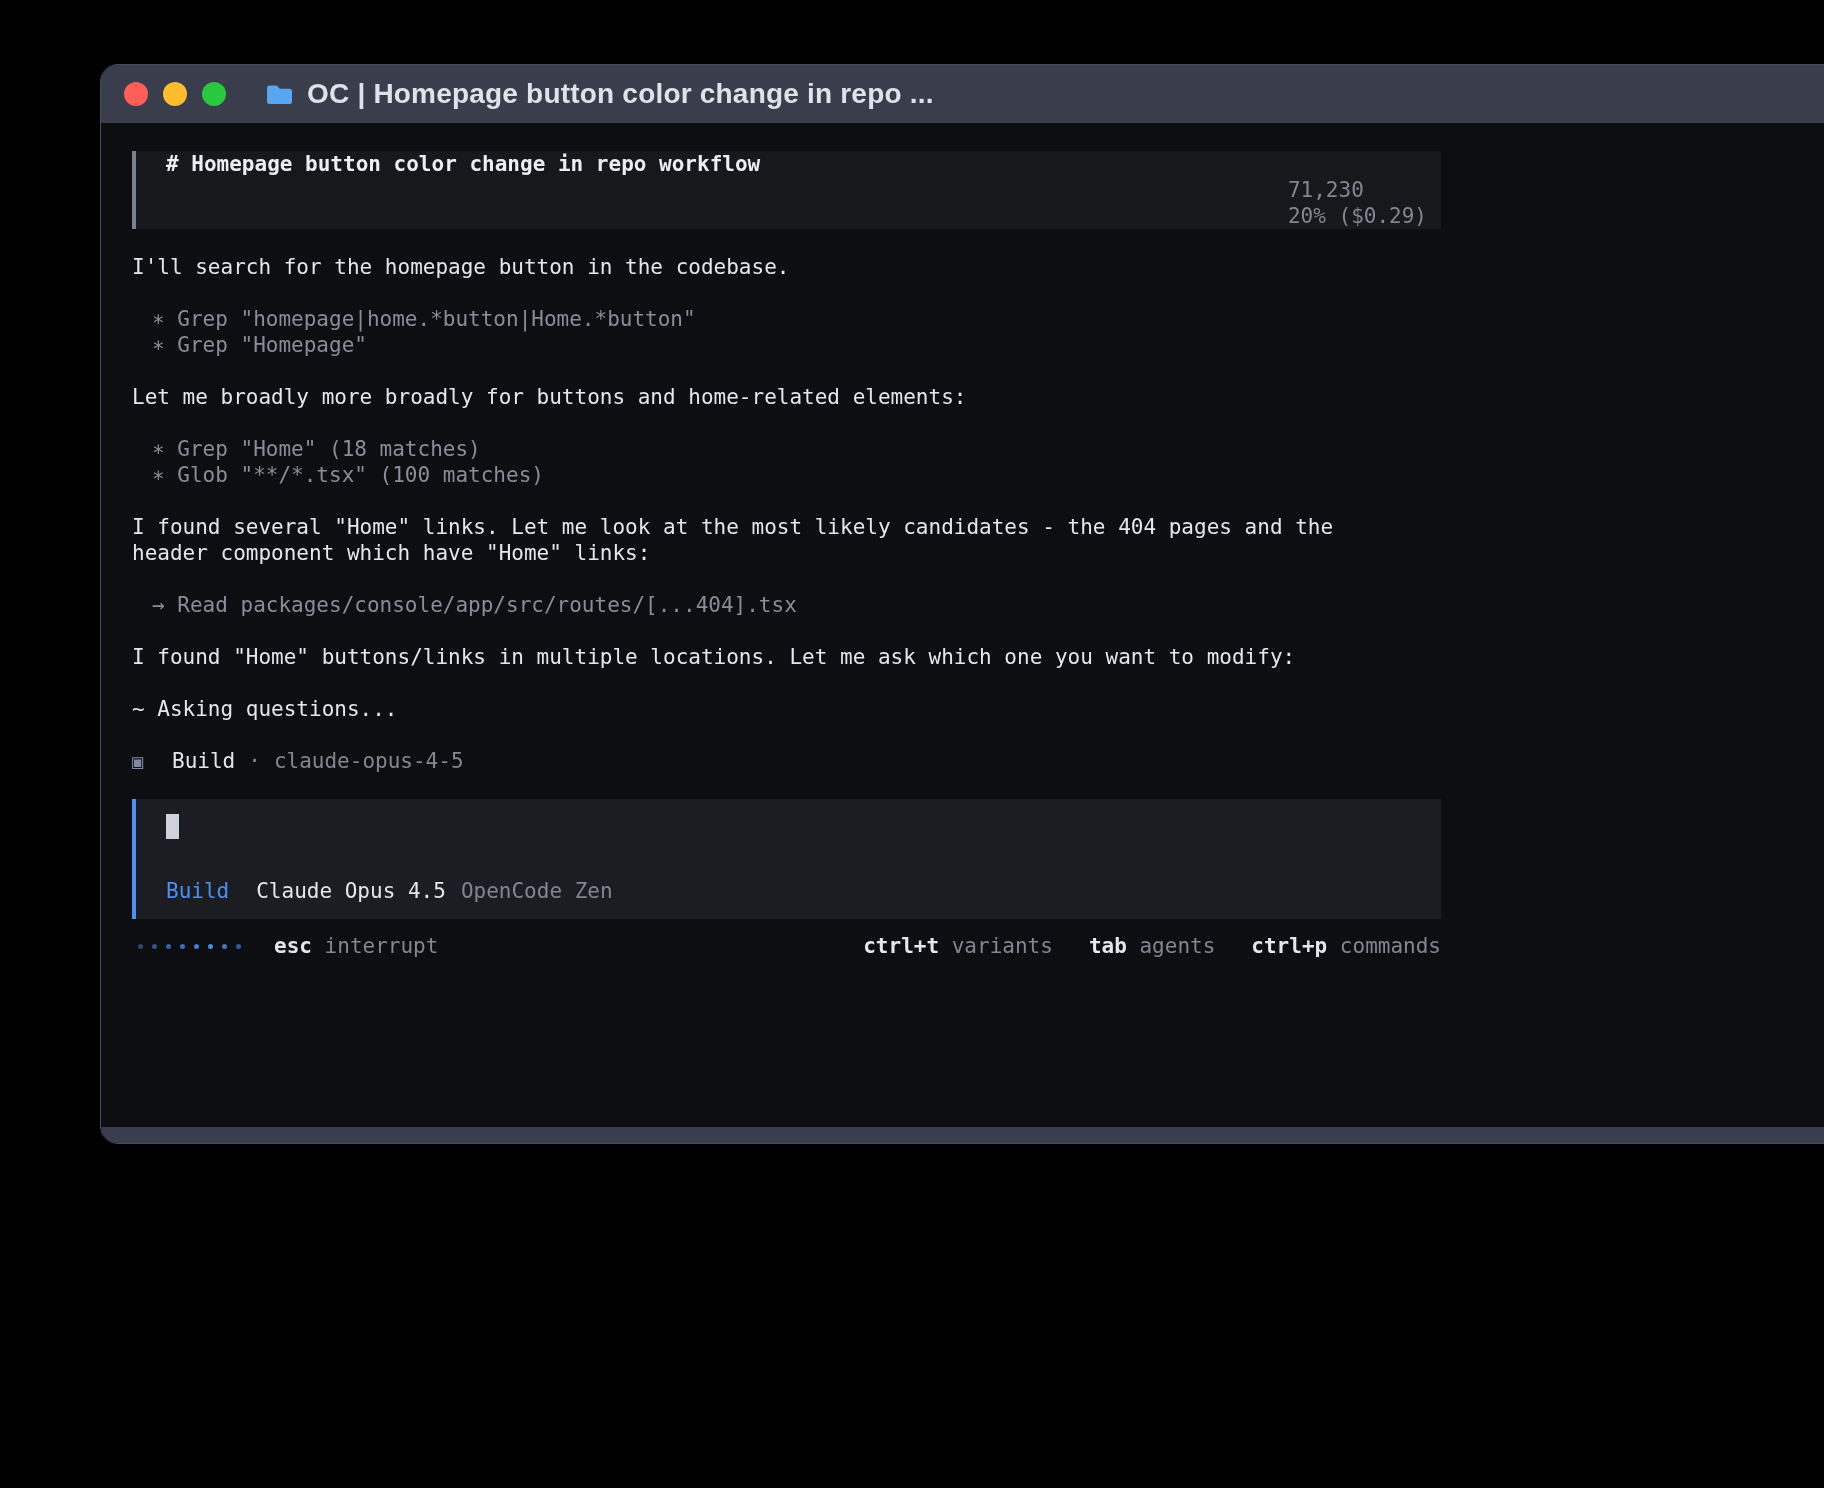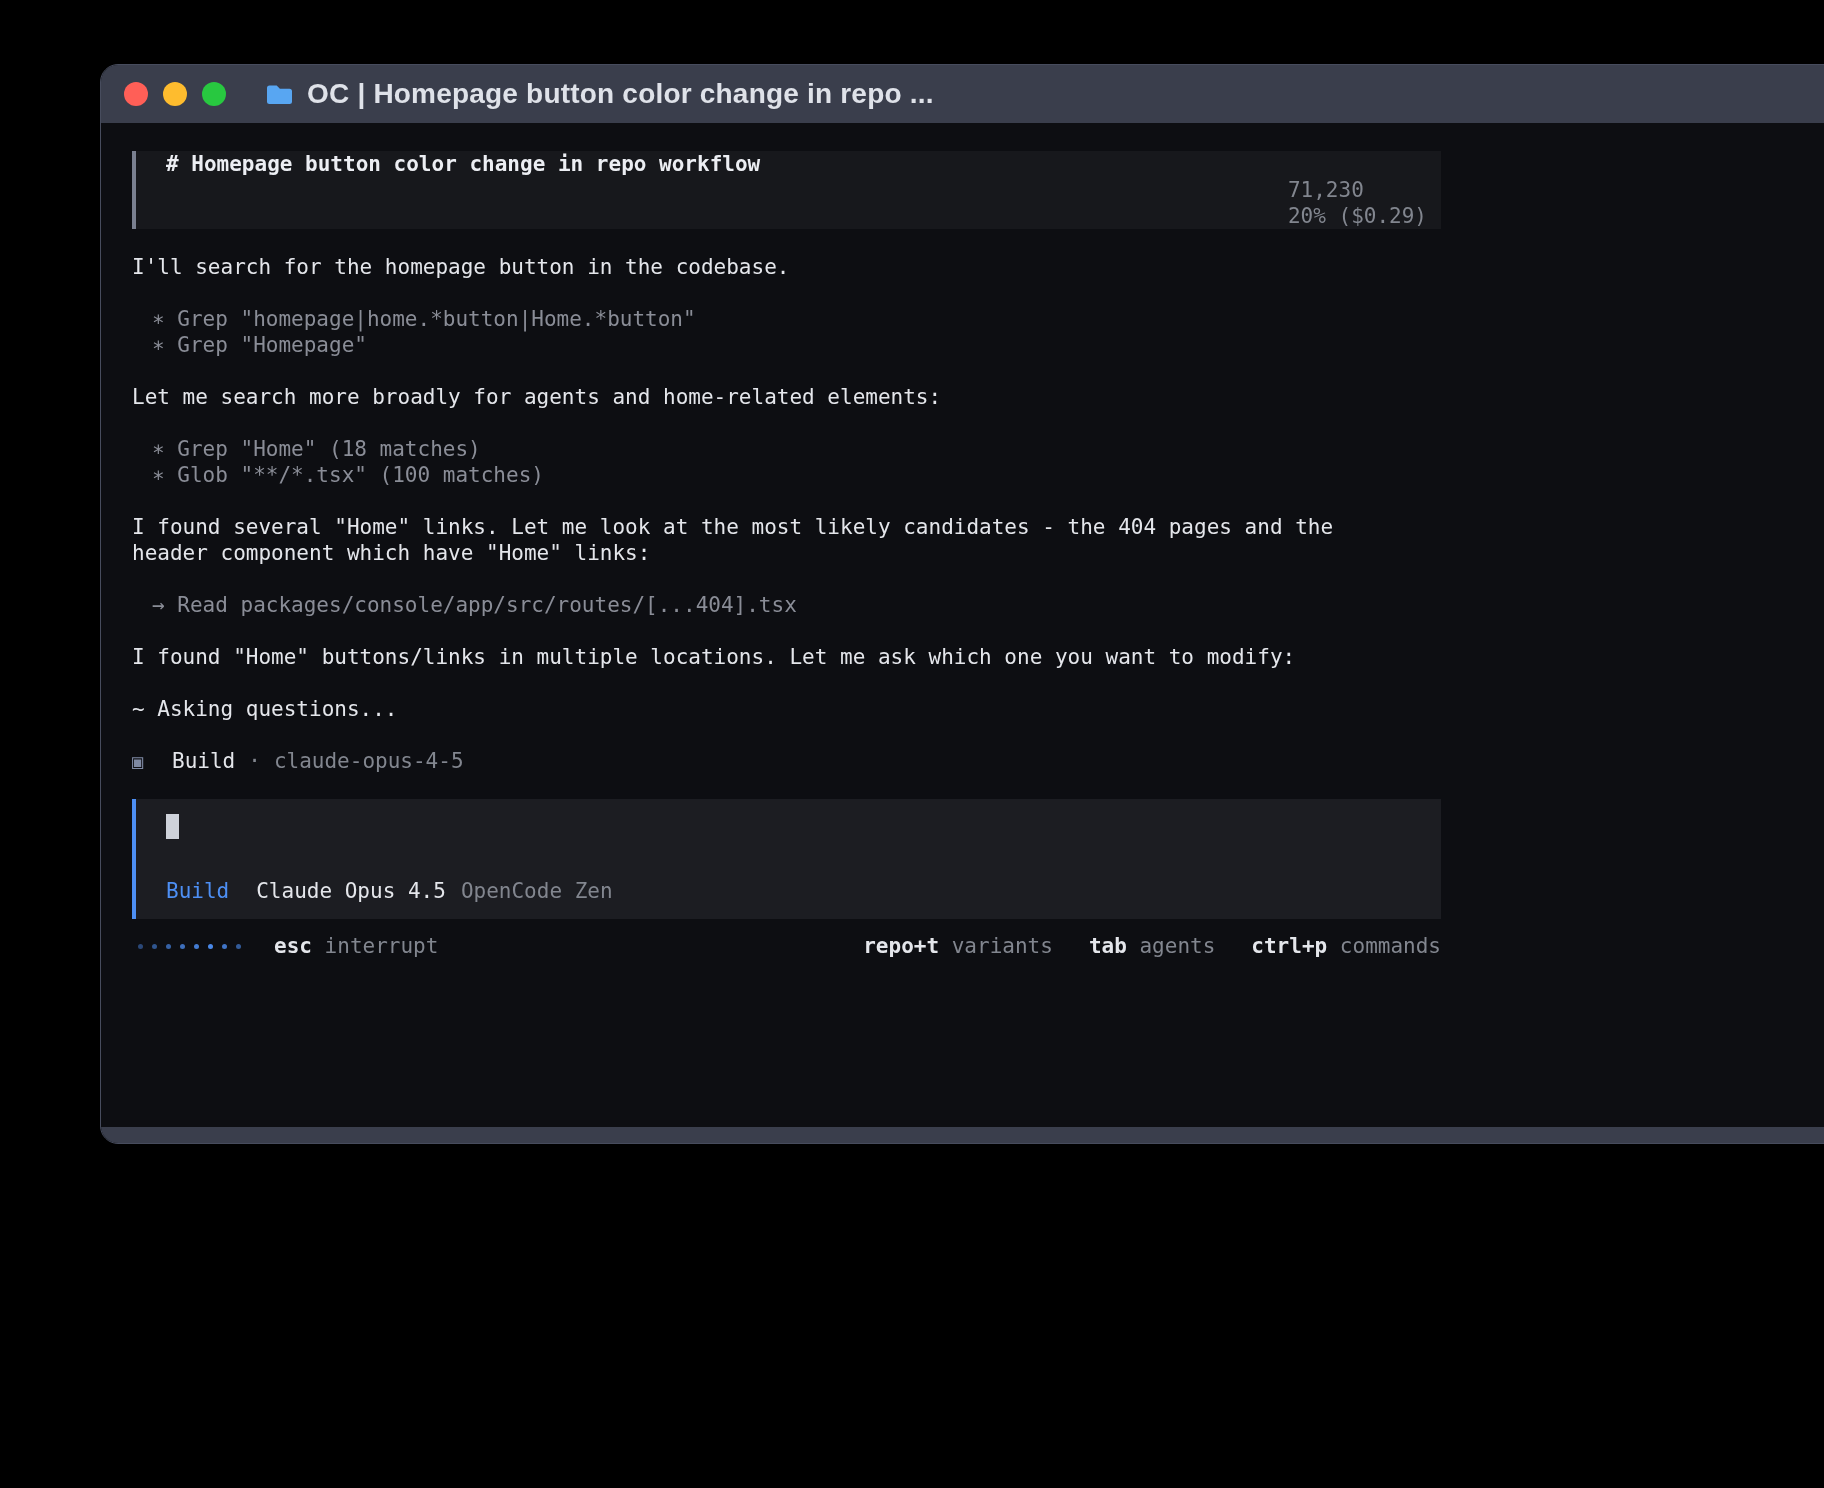--- a/index.html
+++ b/index.html
@@ -165,21 +165,21 @@
         </span>
       </div>
 
 
       <div class="transcript">
         <div class="line text">I'll search for the homepage button in the codebase.</div>
         <div class="line blank"></div>
         <div class="line tool">∗ Grep "homepage|home.*button|Home.*button"</div>
         <div class="line tool">∗ Grep "Homepage"</div>
         <div class="line blank"></div>
-        <div class="line text">Let me search more broadly for agents and home-related elements:</div>
+        <div class="line text">Let me broadly more broadly for buttons and home-related elements:</div>
         <div class="line blank"></div>
         <div class="line tool">∗ Grep "Home" (18 matches)</div>
         <div class="line tool">∗ Glob "**/*.tsx" (100 matches)</div>
         <div class="line blank"></div>
         <div class="line text">I found several "Home" links. Let me look at the most likely candidates - the 404 pages and the header component which have "Home" links:</div>
         <div class="line blank"></div>
         <div class="line tool">→ Read packages/console/app/src/routes/[...404].tsx</div>
         <div class="line blank"></div>
         <div class="line text">I found "Home" buttons/links in multiple locations. Let me ask which one you want to modify:</div>
         <div class="line blank"></div>
@@ -212,21 +212,21 @@
               <i></i>
               <i></i>
               <i></i>
               <i></i>
               <i></i>
               <i></i>
           </span>
           <span class="hint"><span class="key">esc</span> <span class="lbl">interrupt</span></span>
         </div>
         <div class="status-right">
-          <span class="hint"><span class="key">repo+t</span> <span class="lbl">variants</span></span>
+          <span class="hint"><span class="key">ctrl+t</span> <span class="lbl">variants</span></span>
           <span class="hint"><span class="key">tab</span> <span class="lbl">agents</span></span>
           <span class="hint"><span class="key">ctrl+p</span> <span class="lbl">commands</span></span>
         </div>
       </div>
 
     </div>
   </div>
 
   <div class="bottom-strip"></div>
 

